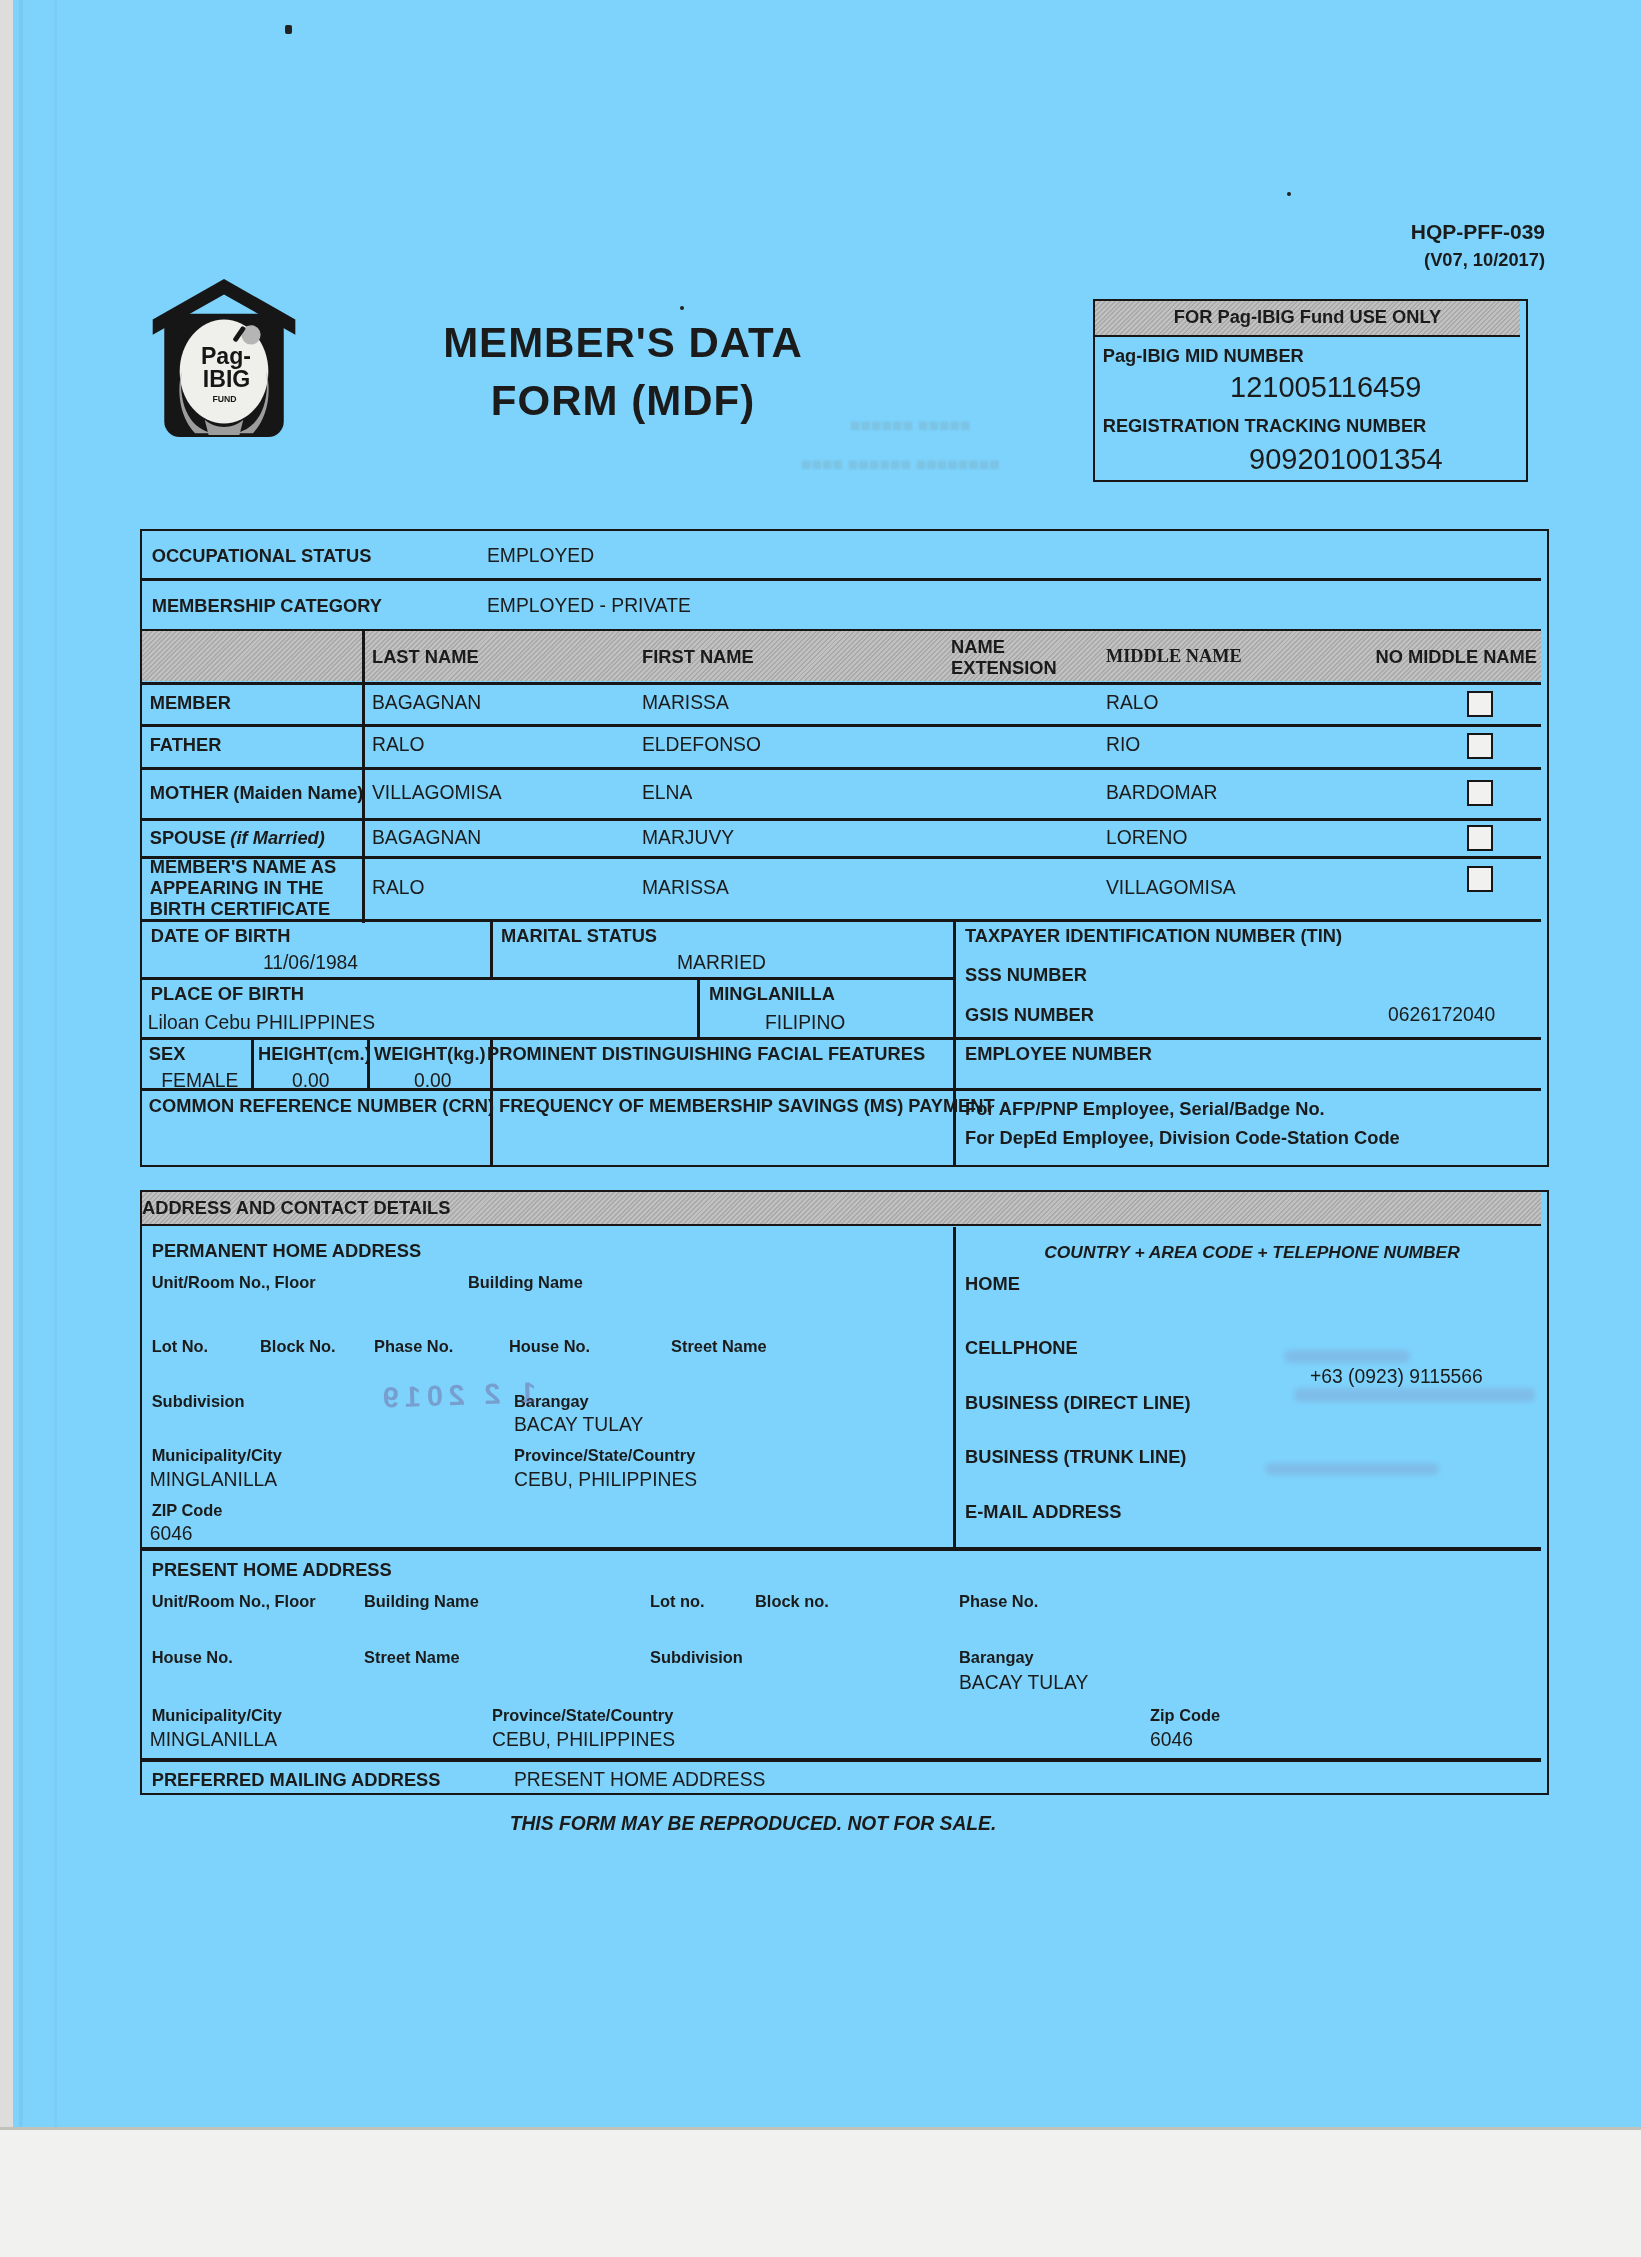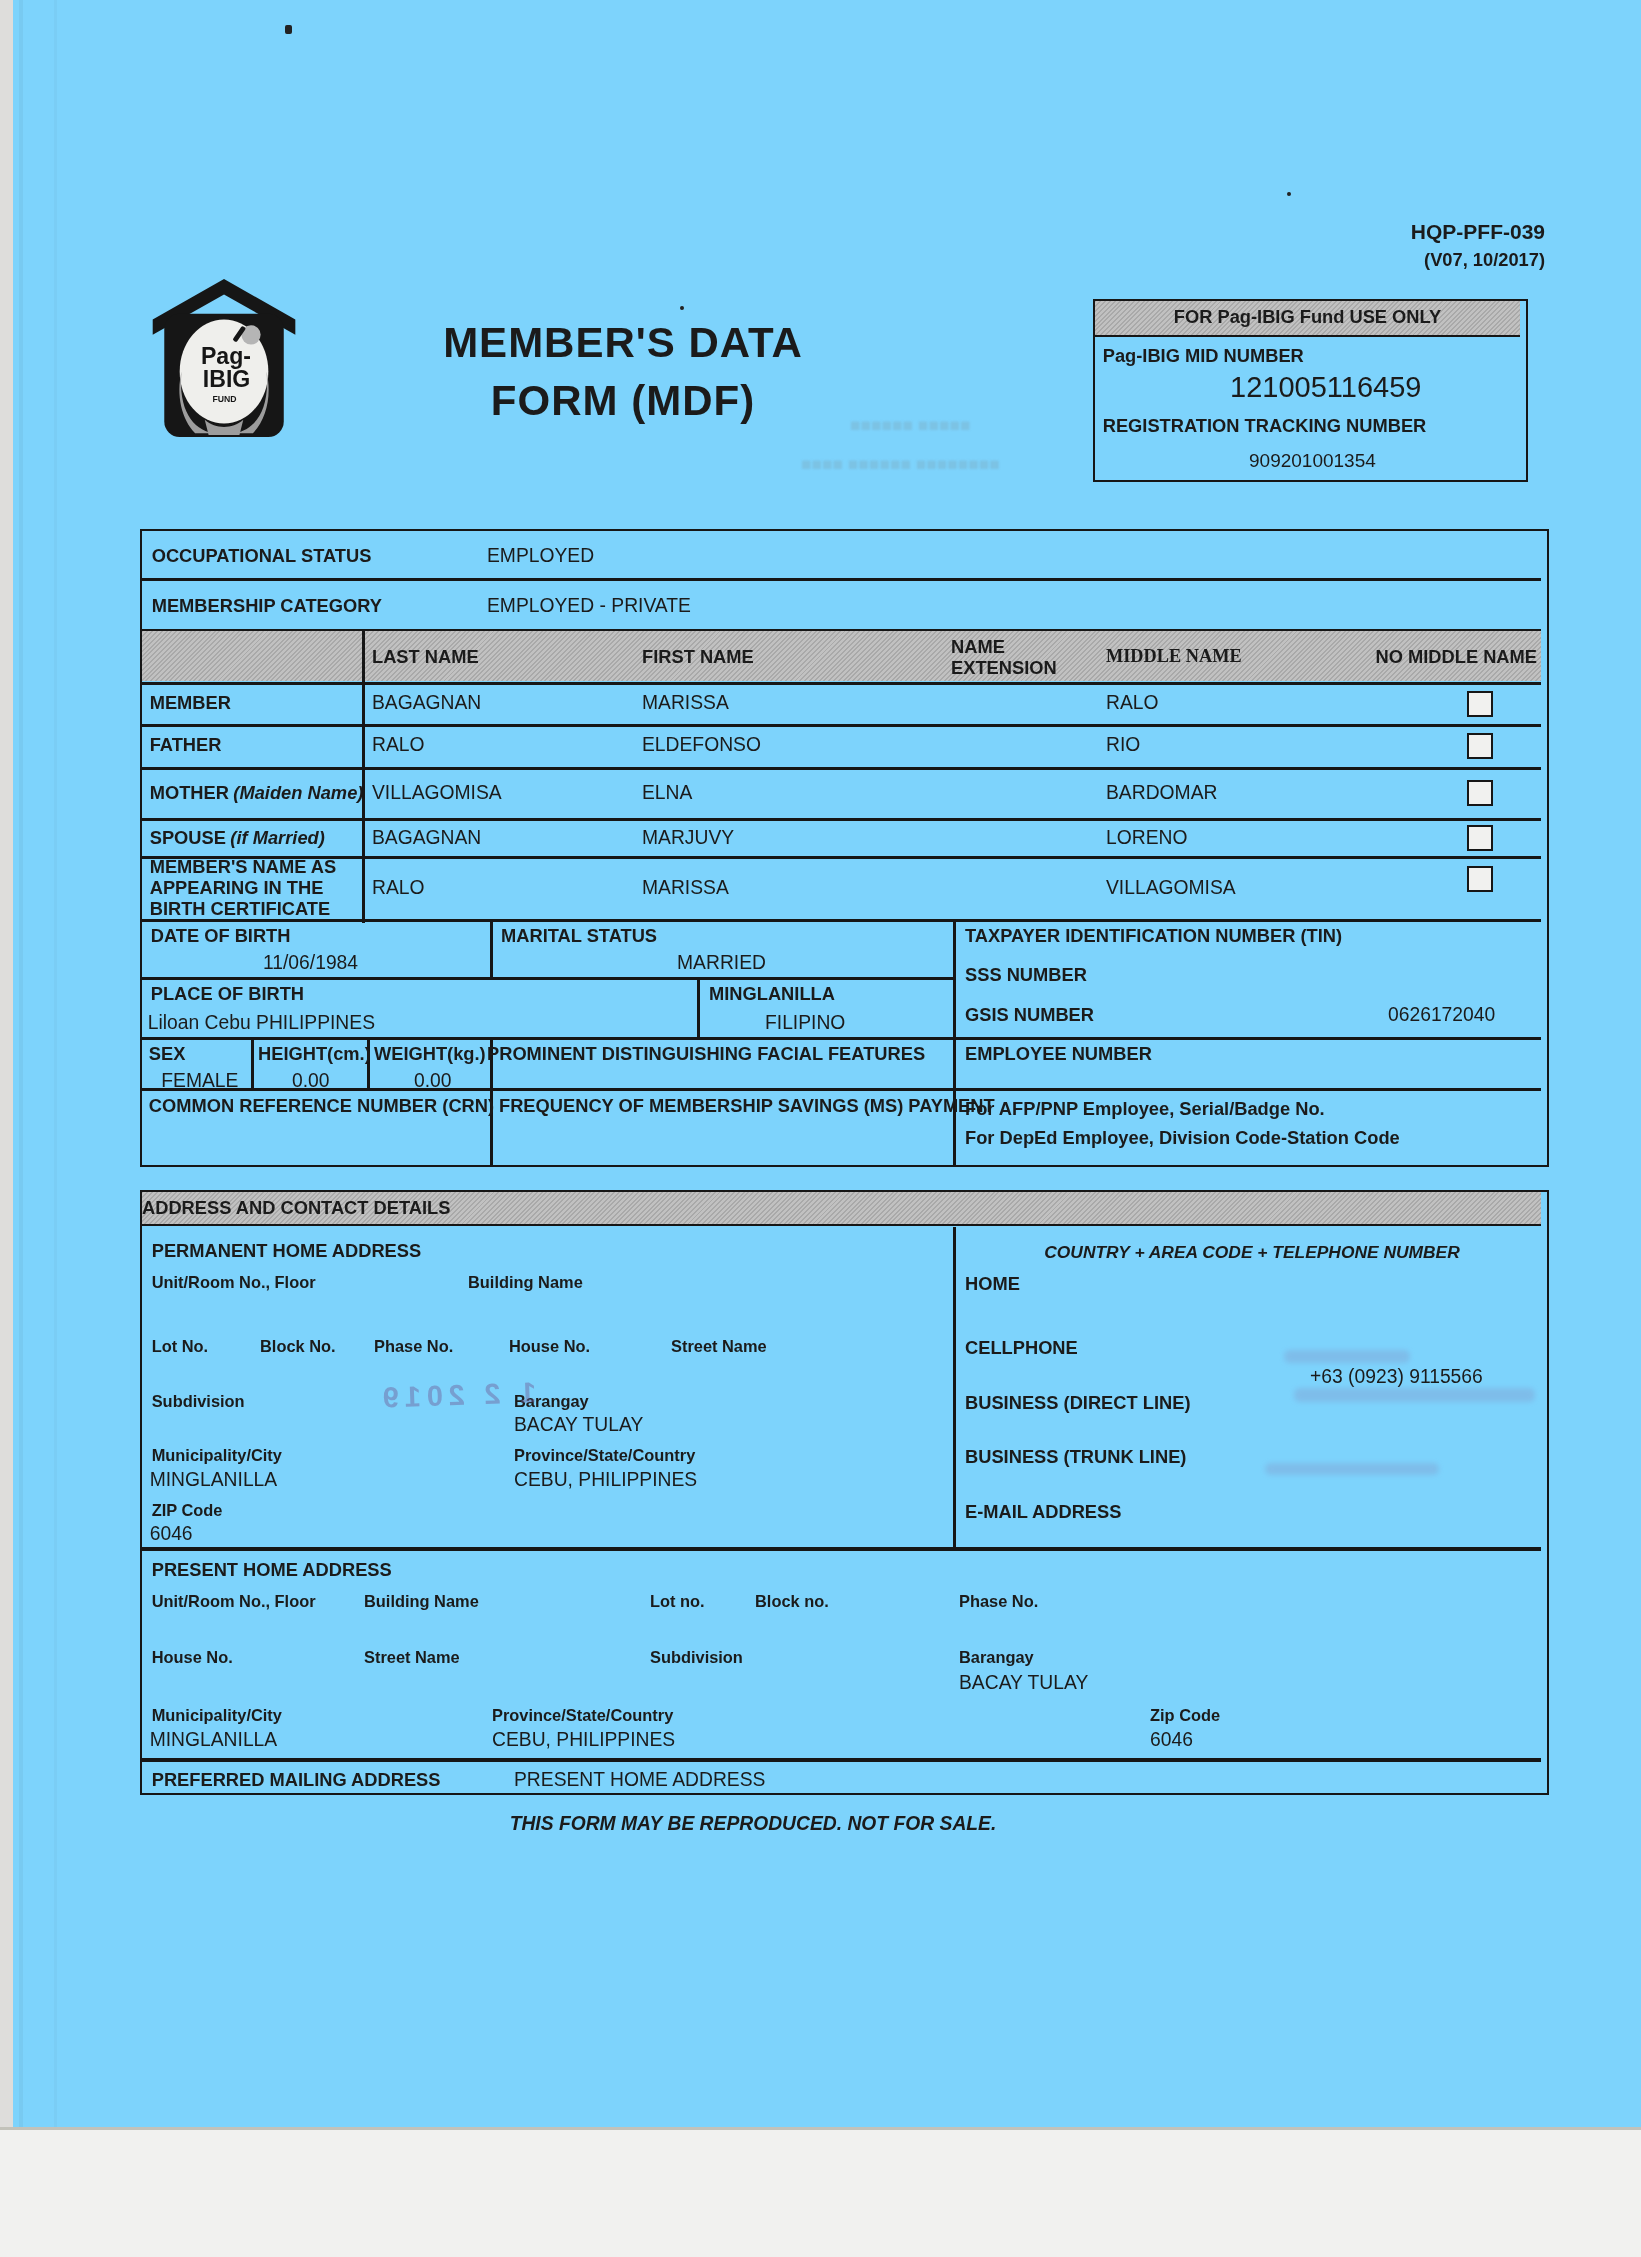--- a/index.html
+++ b/index.html
@@ -60,21 +60,21 @@
   <div class="abs title" style="left:290px;top:319px;width:666px;">MEMBER'S DATA</div>
   <div class="abs title" style="left:290px;top:377px;width:666px;">FORM (MDF)</div>
 
   <div class="box" style="left:1093px;top:299px;width:431px;height:179px;">
     <div class="band" style="left:0;top:0;width:425px;height:34px;border-bottom:2.9px solid #161616;">
       <div style="text-align:center;font-weight:bold;font-size:18.3px;padding-top:4.8px;">FOR Pag-IBIG Fund USE ONLY</div>
     </div>
     <div class="abs lbl" style="left:7.7px;top:44px;">Pag-IBIG MID NUMBER</div>
     <div class="abs val" style="left:135px;top:70px;font-size:29px;">121005116459</div>
     <div class="abs lbl" style="left:7.7px;top:114px;">REGISTRATION TRACKING NUMBER</div>
-    <div class="abs val" style="left:154px;top:149px;font-size:19px;">909201001354</div>
+    <div class="abs val" style="left:154px;top:142px;font-size:29px;">909201001354</div>
   </div>
 
   <div class="ghost" style="left:850px;top:415px;font-size:17.4px;">■■■■■ ■■■■■■</div>
   <div class="ghost" style="left:801px;top:454px;font-size:17.4px;">■■■■■■■■ ■■■■■■ ■■■■</div>
 
   <div class="box" style="left:140px;top:529px;width:1405px;height:634px;">
 
     <div class="abs lbl" style="left:9.7px;top:13.5px;">OCCUPATIONAL STATUS</div>
     <div class="abs val" style="left:345px;top:13.5px;">EMPLOYED</div>
     <div class="hline" style="left:0;top:47px;width:1399px;"></div>
@@ -105,21 +105,21 @@
       <div class="cell val" style="left:230px;">RALO</div>
       <div class="cell val" style="left:500px;">ELDEFONSO</div>
       <div class="cell val" style="left:964px;">RIO</div>
       <div class="cb" style="left:1325px;top:8.7px;"></div>
     </div>
     <div class="hline" style="left:0;top:236px;width:1399px;"></div>
 
     <div class="abs" style="left:0;top:236px;width:1399px;height:51px;">
       <div class="cell" style="left:7.7px;white-space:nowrap;">
         <span class="lbl">MOTHER</span>
-        <span class="lbl" style="font-style:italic;">(Maiden Name)</span>
+        <span class="lbl" style="">(Maiden Name)</span>
       </div>
       <div class="cell val" style="left:230px;">VILLAGOMISA</div>
       <div class="cell val" style="left:500px;">ELNA</div>
       <div class="cell val" style="left:964px;">BARDOMAR</div>
       <div class="cb" style="left:1325px;top:12.6px;"></div>
     </div>
     <div class="hline" style="left:0;top:287px;width:1399px;"></div>
 
     <div class="abs" style="left:0;top:287px;width:1399px;height:39px;">
       <div class="cell" style="left:7.7px;white-space:nowrap;">

